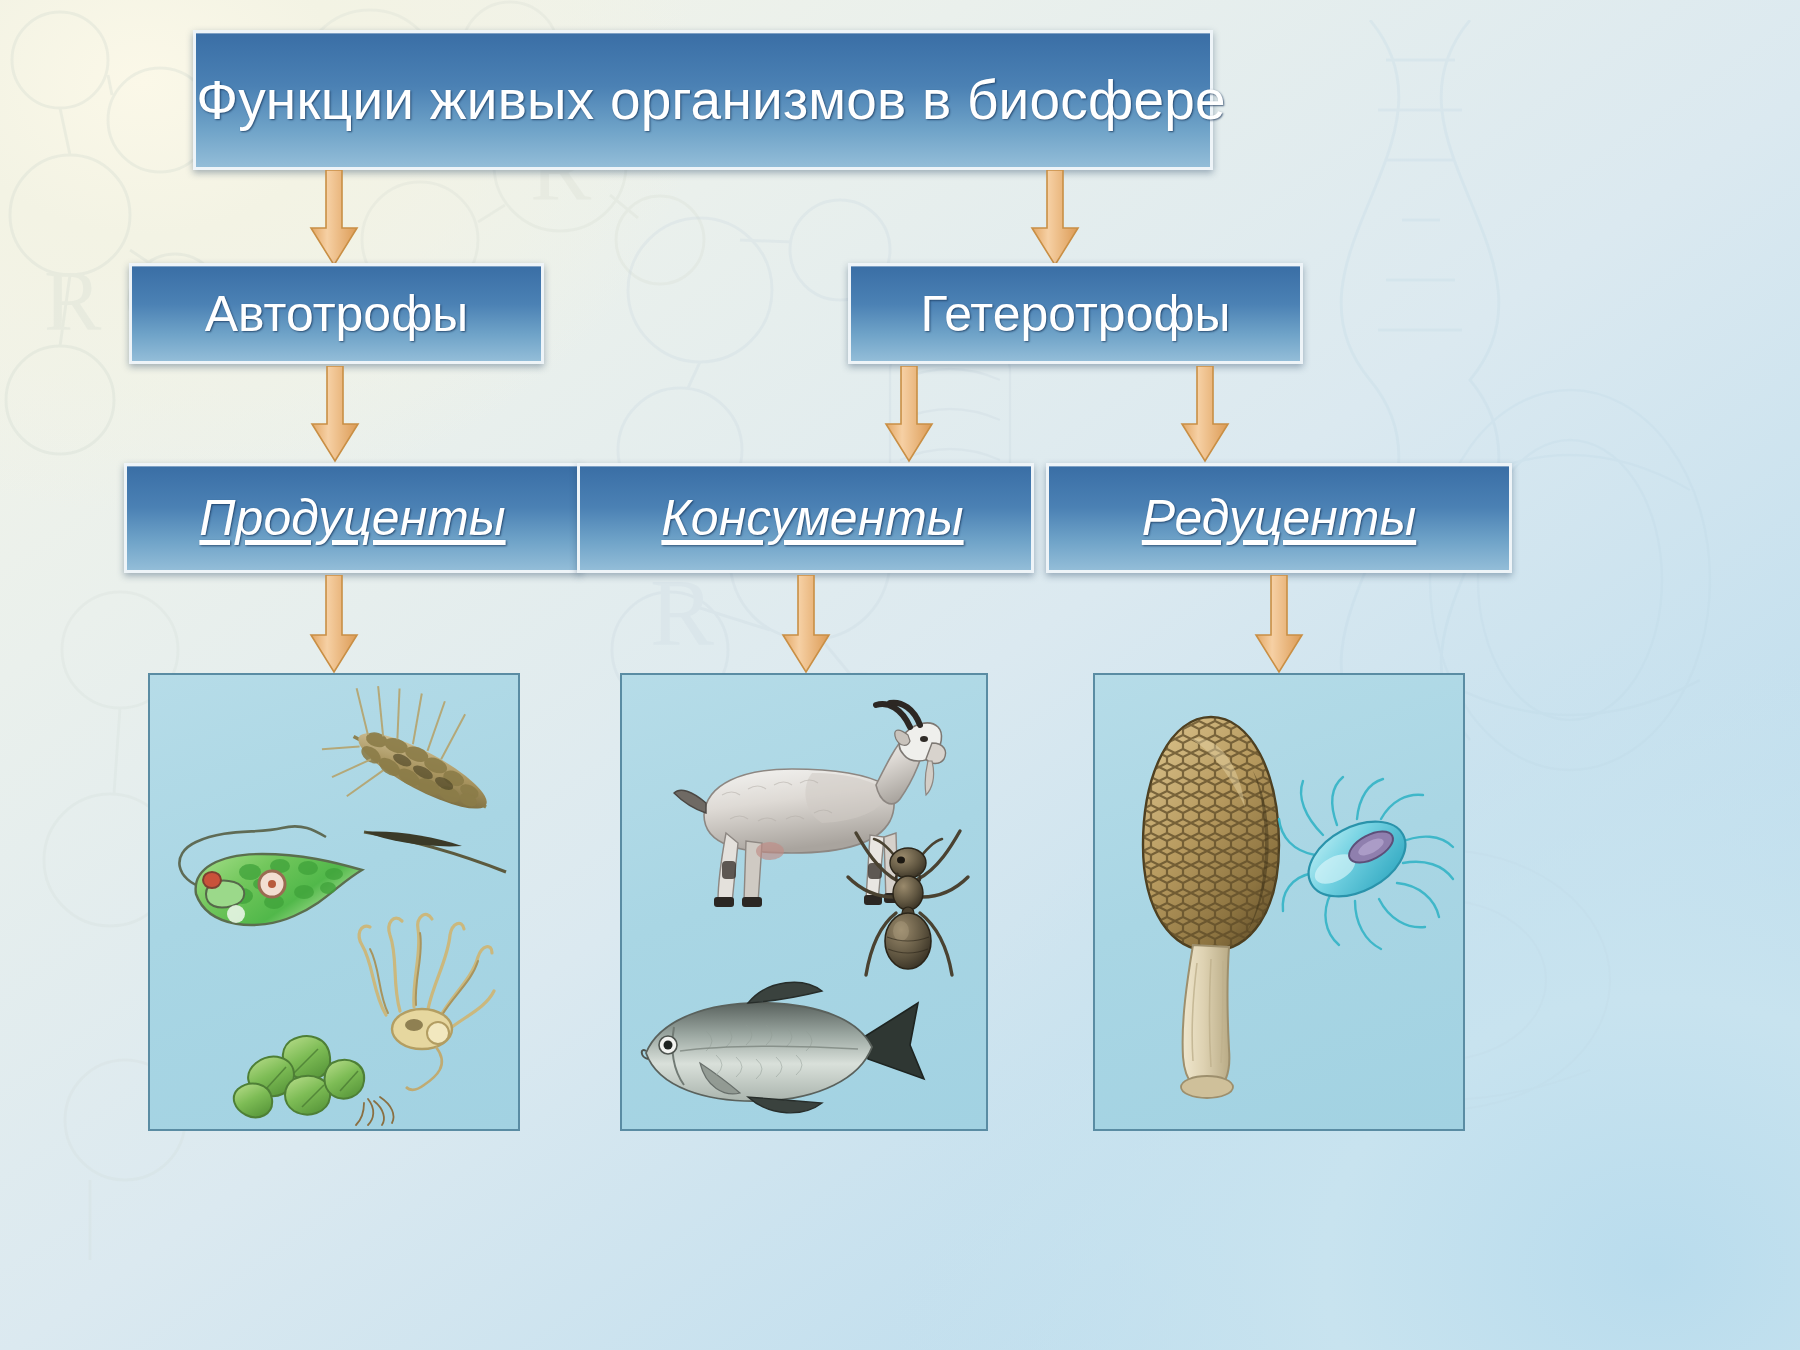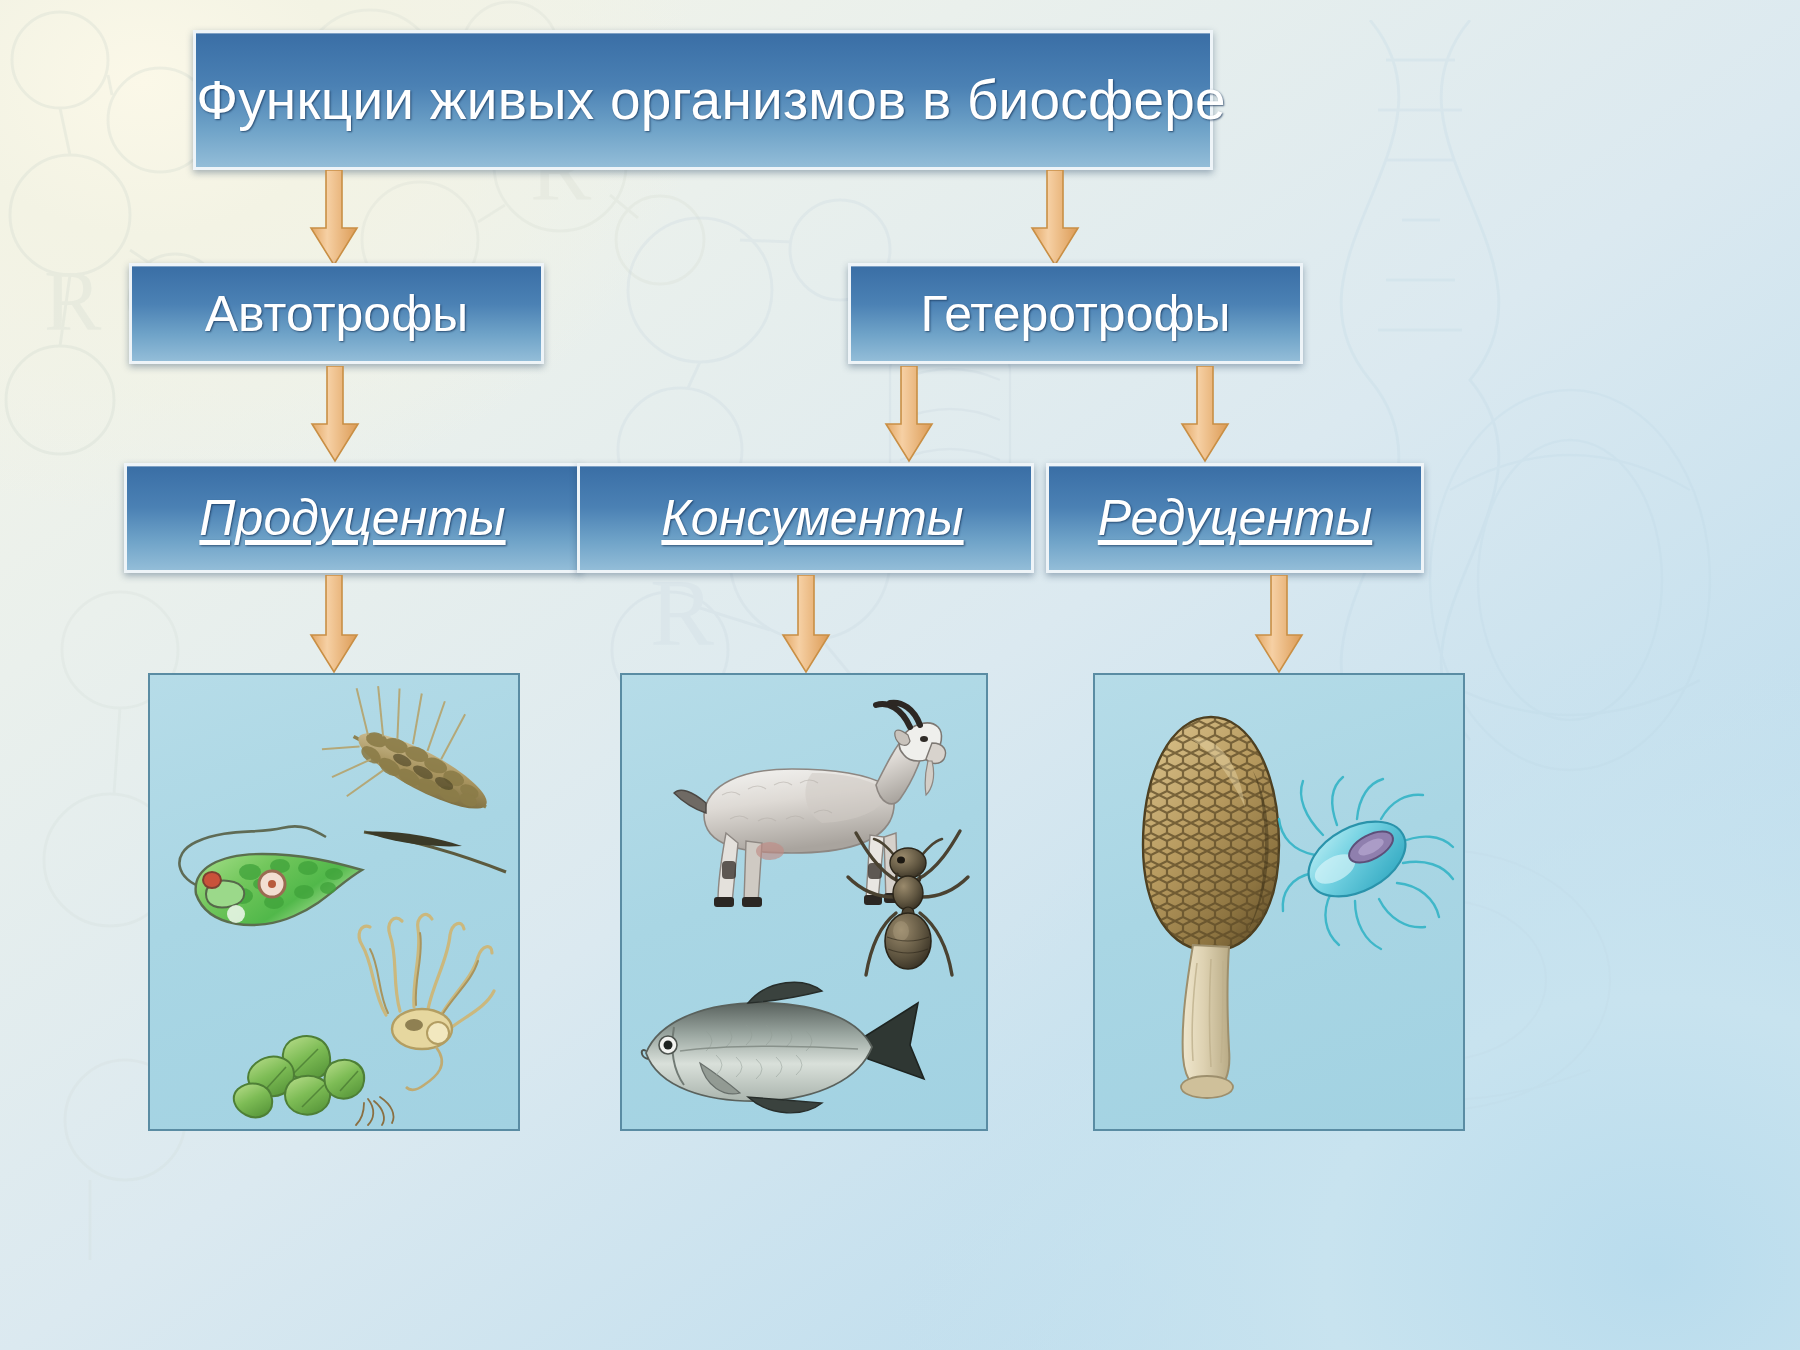--- a/index.html
+++ b/index.html
@@ -74,21 +74,21 @@
     font-size: 50px;
     font-style: italic;
   }
   .level3 .lbl {
     text-decoration: underline;
     text-underline-offset: 5px;
   }
 
   #box-producers   { left: 107px;  top: 463px; width: 457px; margin-left: 17px; }
   #box-consumers   { left: 577px;  top: 463px; width: 457px; padding-left: 14px; }
-  #box-reducers    { left: 1046px; top: 463px; width: 378px; }
+  #box-reducers    { left: 1046px; top: 463px; width: 466px; }
 
   
   .arrow {
     position: absolute;
     pointer-events: none;
   }
   .arrow svg { display: block; }
 
   
   .panel {

